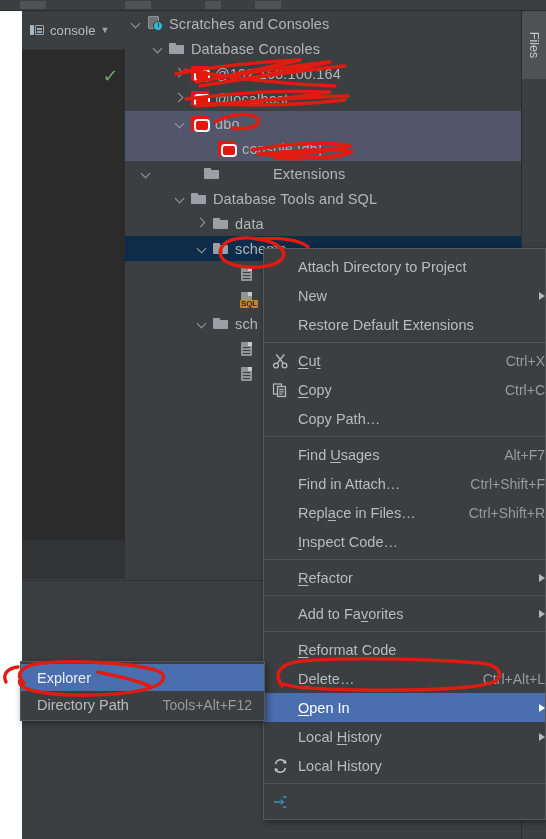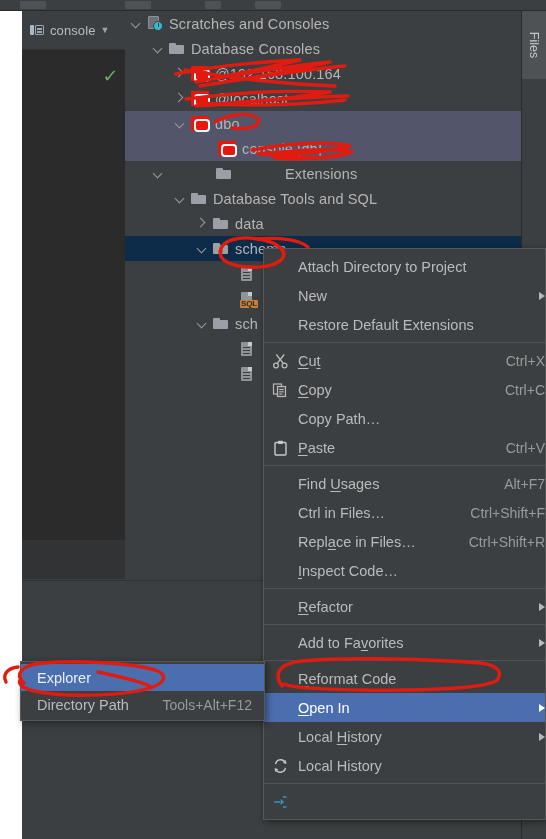--- a/index.html
+++ b/index.html
@@ -306,21 +306,21 @@
       <span class="twisty open"></span>
       <span class="db-icon-red"></span>
       <span class="tree-label">dbo</span>
     </div>
 
     <div class="tree-row sel-violet" style="padding-left:93px;">
       <span class="db-icon-red"></span>
       <span class="tree-label">console [db]</span>
     </div>
 
-    <div class="tree-row" style="padding-left:28px;gap:47px;">
+    <div class="tree-row" style="padding-left:16px;gap:47px;">
       <span class="twisty open"></span>
       <span class="folder-icon"></span>
       <span class="tree-label">Extensions</span>
     </div>
 
     <div class="tree-row" style="padding-left:50px;">
       <span class="twisty open"></span>
       <span class="folder-icon"></span>
       <span class="tree-label">Database Tools and SQL</span>
     </div>
@@ -435,40 +435,30 @@
         </svg>
       </span>
       <span><span class="mn">C</span>opy</span>
       <span class="ctx-shortcut">Ctrl+C</span>
     </div>
 
     <div class="ctx-item">
       <span>Copy Path…</span>
     </div>
 
-    <div class="ctx-item">
-      <span class="ctx-ico">
-        <svg width="17" height="17" viewBox="0 0 17 17">
-          <rect x="3" y="3" width="11" height="12.5" rx="1" fill="none" stroke="#c9c9c9" stroke-width="1.4"></rect>
-          <rect x="6" y="1.2" width="5" height="3.2" rx="0.8" fill="#c9c9c9"></rect>
-        </svg>
-      </span>
-      <span><span class="mn">P</span>aste</span>
-      <span class="ctx-shortcut">Ctrl+V</span>
-    </div>
 
     <div class="ctx-sep"></div>
 
     <div class="ctx-item">
       <span>Find <span class="mn">U</span>sages</span>
       <span class="ctx-shortcut">Alt+F7</span>
     </div>
 
     <div class="ctx-item">
-      <span>Ctrl in Files…</span>
+      <span>Find in Attach…</span>
       <span class="ctx-shortcut">Ctrl+Shift+F</span>
     </div>
 
     <div class="ctx-item">
       <span>Repl<span class="mn">a</span>ce in Files…</span>
       <span class="ctx-shortcut">Ctrl+Shift+R</span>
     </div>
 
     <div class="ctx-item">
       <span><span class="mn">I</span>nspect Code…</span>
@@ -488,20 +478,24 @@
       <span class="ctx-arrow"></span>
     </div>
 
     <div class="ctx-sep"></div>
 
     <div class="ctx-item">
       <span><span class="mn">R</span>eformat Code</span>
       <span class="ctx-shortcut"></span>
     </div>
 
+    <div class="ctx-item">
+      <span><span class="mn">D</span>elete…</span>
+      <span class="ctx-shortcut">Ctrl+Alt+L</span>
+    </div>
 
     <div class="ctx-item highlight">
       <span><span class="mn">O</span>pen In</span>
       <span class="ctx-arrow"></span>
     </div>
 
     <div class="ctx-item">
       <span>Local <span class="mn">H</span>istory</span>
       <span class="ctx-arrow"></span>
     </div>

